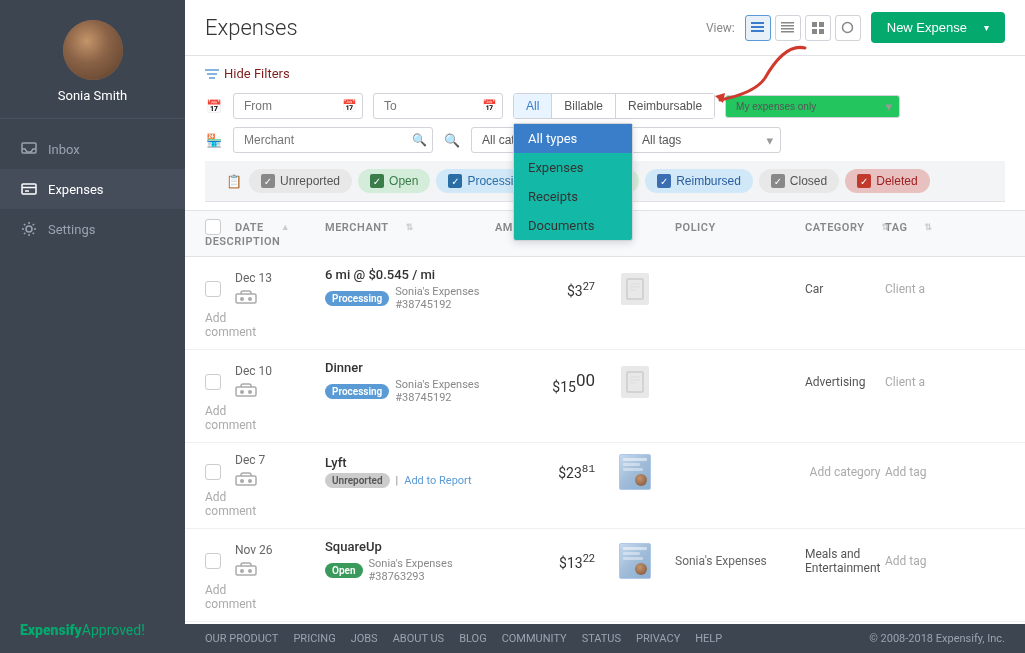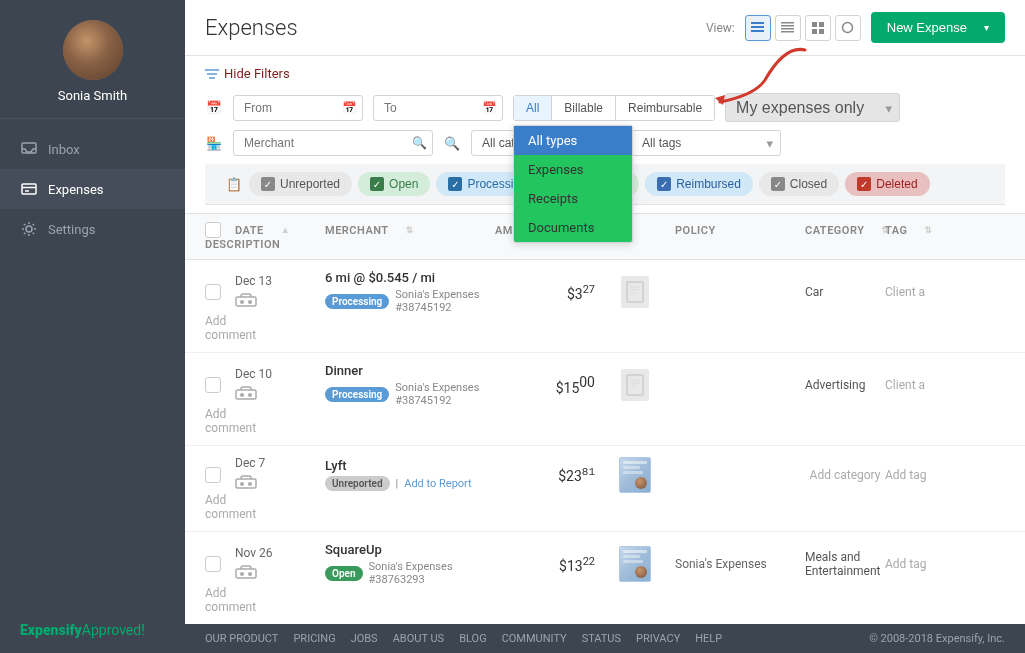--- a/index.html
+++ b/index.html
@@ -34,26 +34,26 @@
     .cal-icon { position: absolute; right: 6px; top: 50%; transform: translateY(-50%); color: #999; font-size: 12px; }
     .merchant-input-wrap { position: relative; }
     .merchant-input { border: 1px solid #d0d3d8; border-radius: 3px; padding: 5px 30px 5px 10px; font-size: 12px; width: 200px; color: #999; background: #fff; }
     .search-icon-inp { position: absolute; right: 6px; top: 50%; transform: translateY(-50%); color: #999; font-size: 12px; }
 
     
     .type-filter { display: flex; border: 1px solid #d0d3d8; border-radius: 3px; overflow: visible; position: relative; }
     .type-btn { padding: 5px 12px; font-size: 12px; background: #fff; border: none; cursor: pointer; color: #555; border-right: 1px solid #d0d3d8; }
     .type-btn:last-child { border-right: none; }
     .type-btn.active { background: #e8f4ff; color: #3a7dc9; }
-    .type-dropdown { position: absolute; top: 30px; left: 0; background: #22c55e; border: 1px solid #d0d3d8; border-radius: 3px; z-index: 100; min-width: 120px; box-shadow: 0 2px 8px rgba(0,0,0,0.15); }
+    .type-dropdown { position: absolute; top: 30px; left: 0; background: #14b8a6; border: 1px solid #d0d3d8; border-radius: 3px; z-index: 100; min-width: 120px; box-shadow: 0 2px 8px rgba(0,0,0,0.15); }
     .type-dropdown-item { padding: 7px 14px; font-size: 13px; color: #333; cursor: pointer; display: flex; align-items: center; gap: 6px; }
     .type-dropdown-item.selected { background: #3a7dc9; color: #fff; }
 
     
-    .expenses-dropdown { border: 1px solid #d0d3d8; border-radius: 3px; padding: 5px 30px 5px 10px; font-size: 16px; color: #555; background: #e5e5e5; cursor: pointer; position: relative; appearance: none; width: 175px; }
+    .expenses-dropdown { border: 1px solid #d0d3d8; border-radius: 3px; padding: 5px 30px 5px 10px; font-size: 10px; color: #555; background: #22c55e; cursor: pointer; position: relative; appearance: none; width: 175px; }
     .select-wrap { position: relative; display: inline-block; }
     .select-wrap::after { content: '▾'; position: absolute; right: 8px; top: 50%; transform: translateY(-50%); color: #999; pointer-events: none; }
 
     
     .filter-select { border: 1px solid #d0d3d8; border-radius: 3px; padding: 5px 28px 5px 10px; font-size: 12px; color: #555; background: #fff; cursor: pointer; appearance: none; width: 150px; }
 
     
     .status-tabs { display: flex; align-items: center; gap: 6px; padding: 8px 20px; background: #f3f4f5; border-bottom: 1px solid #e0e2e5; flex-wrap: wrap; }
     .status-tab { display: flex; align-items: center; gap: 5px; padding: 5px 12px; border-radius: 20px; font-size: 12px; cursor: pointer; border: none; }
     .tab-check { width: 14px; height: 14px; border-radius: 2px; display: flex; align-items: center; justify-content: center; font-size: 10px; color: #fff; }
@@ -407,21 +407,21 @@
       </div>
     </div>
     <div class="row-merchant-wrap">
       <span class="row-merchant">Dinner</span>
       <div class="row-meta">
                 <span class="status-pill pill-processing">Processing</span> 
                 <span style="color:#888;">Sonia's Expenses #38745192</span>
               </div>
     </div>
     <div class="row-amount">
-      <sup></sup>$15<sup style="font-size:14px;">00</sup>
+      <sup></sup>$15<sup style="font-size:17px;">00</sup>
     </div>
     <div style="display:flex;align-items:center;justify-content:center;">
               <div class="receipt-doc">
       <svg width="18" height="22" viewBox="0 0 18 22" fill="none">
                   <rect x="1" y="1" width="16" height="20" rx="1" stroke="#ccc" stroke-width="1.5"></rect>
                   <line x1="4" y1="6" x2="14" y2="6" stroke="#ddd" stroke-width="1"></line>
                   <line x1="4" y1="9" x2="14" y2="9" stroke="#ddd" stroke-width="1"></line>
                   <line x1="4" y1="12" x2="10" y2="12" stroke="#ddd" stroke-width="1"></line>
                 </svg>
     </div>

